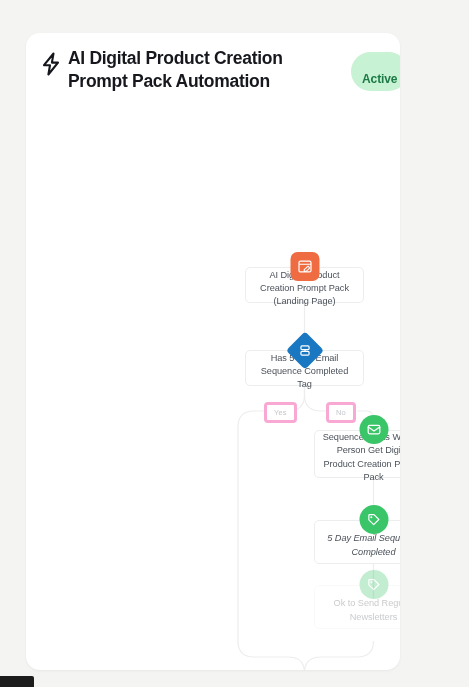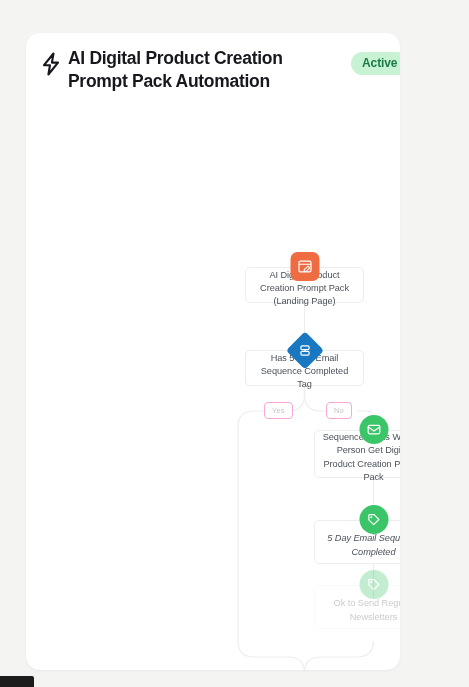--- a/index.html
+++ b/index.html
@@ -51,21 +51,21 @@
     font-size: 17.5px;
     font-weight: bold;
     line-height: 1.34;
     letter-spacing: -0.3px;
     color: #16181d;
   }
   #status-badge {
     position: absolute;
     left: 325px;
     top: 19px;
-    padding: 4px 11px 5px 11px;
+    padding: 20px 11px 5px 11px;
     border-radius: 999px;
     background: #c8f2d4;
     color: #1d7a46;
     font-size: 12px;
     font-weight: bold;
     letter-spacing: -0.1px;
   }
   #kebab-menu {
     position: absolute;
     left: 412px;
@@ -158,21 +158,21 @@
   #node-condition    { left: 219px; top: 231px; width: 119px; height: 36px; }
   #node-sequence     { left: 288px; top: 311px; width: 119px; height: 48px; }
   #node-tag-added    { left: 288px; top: 401px; width: 119px; height: 44px; font-style: italic; }
   #node-newsletter   { left: 288px; top: 466px; width: 119px; height: 44px; opacity: 0.30; }
 
   
   .branch-label {
     position: absolute;
     box-sizing: border-box;
     background: #ffffff;
-    border: 1px solid #f9a8d4;
+    border: 3px solid #f9a8d4;
     border-radius: 4px;
     font-size: 7.5px;
     color: #c3c7cc;
     padding: 3px 7px 3px 7px;
     letter-spacing: 0.1px;
   }
   #branch-label-yes { left: 238px; top: 283px; }
   #branch-label-no  { left: 300px; top: 283px; text-align: center; }
 
   

